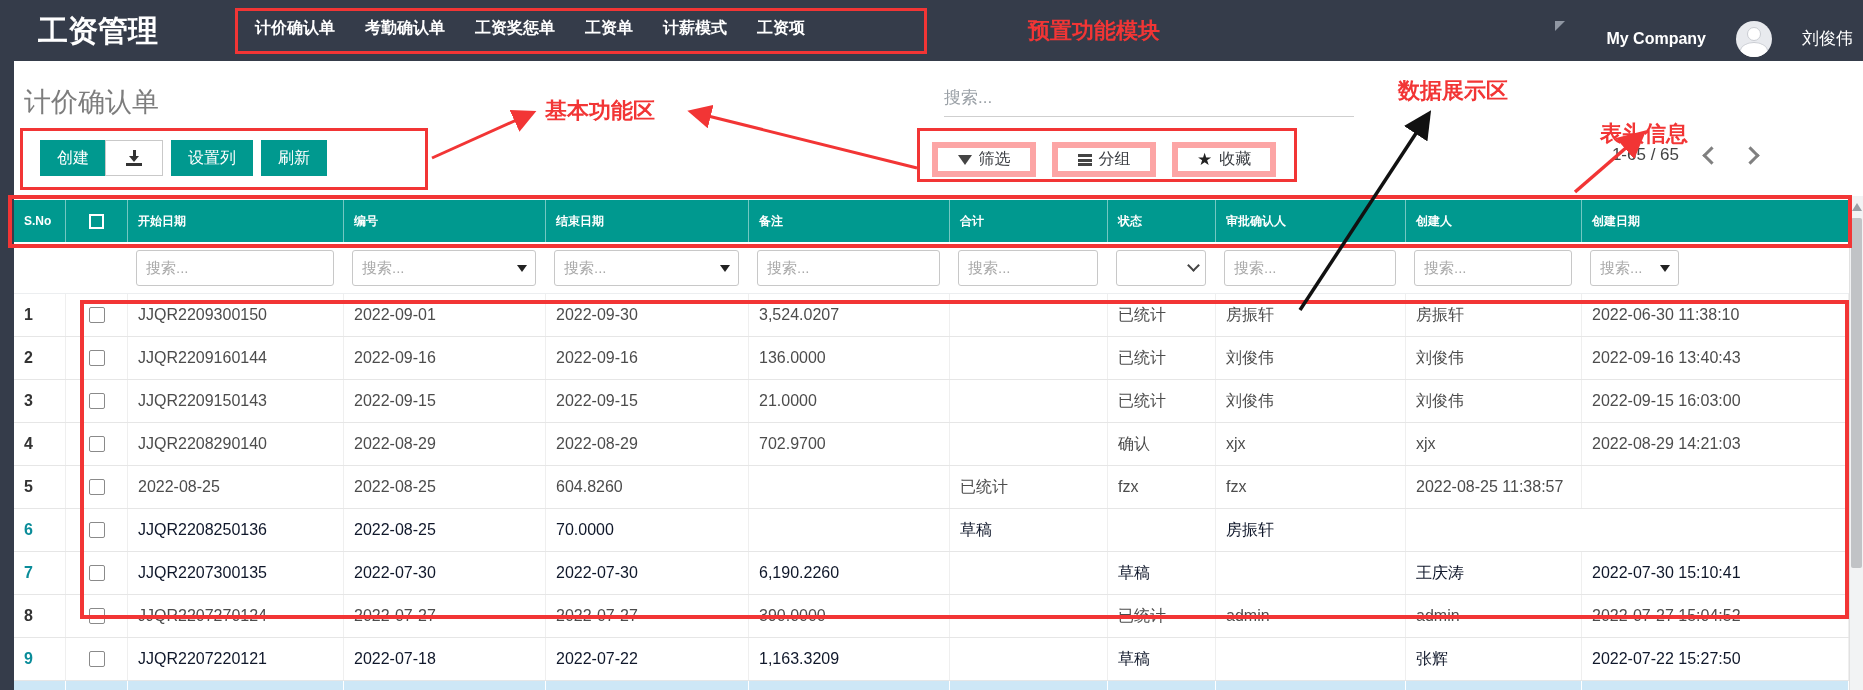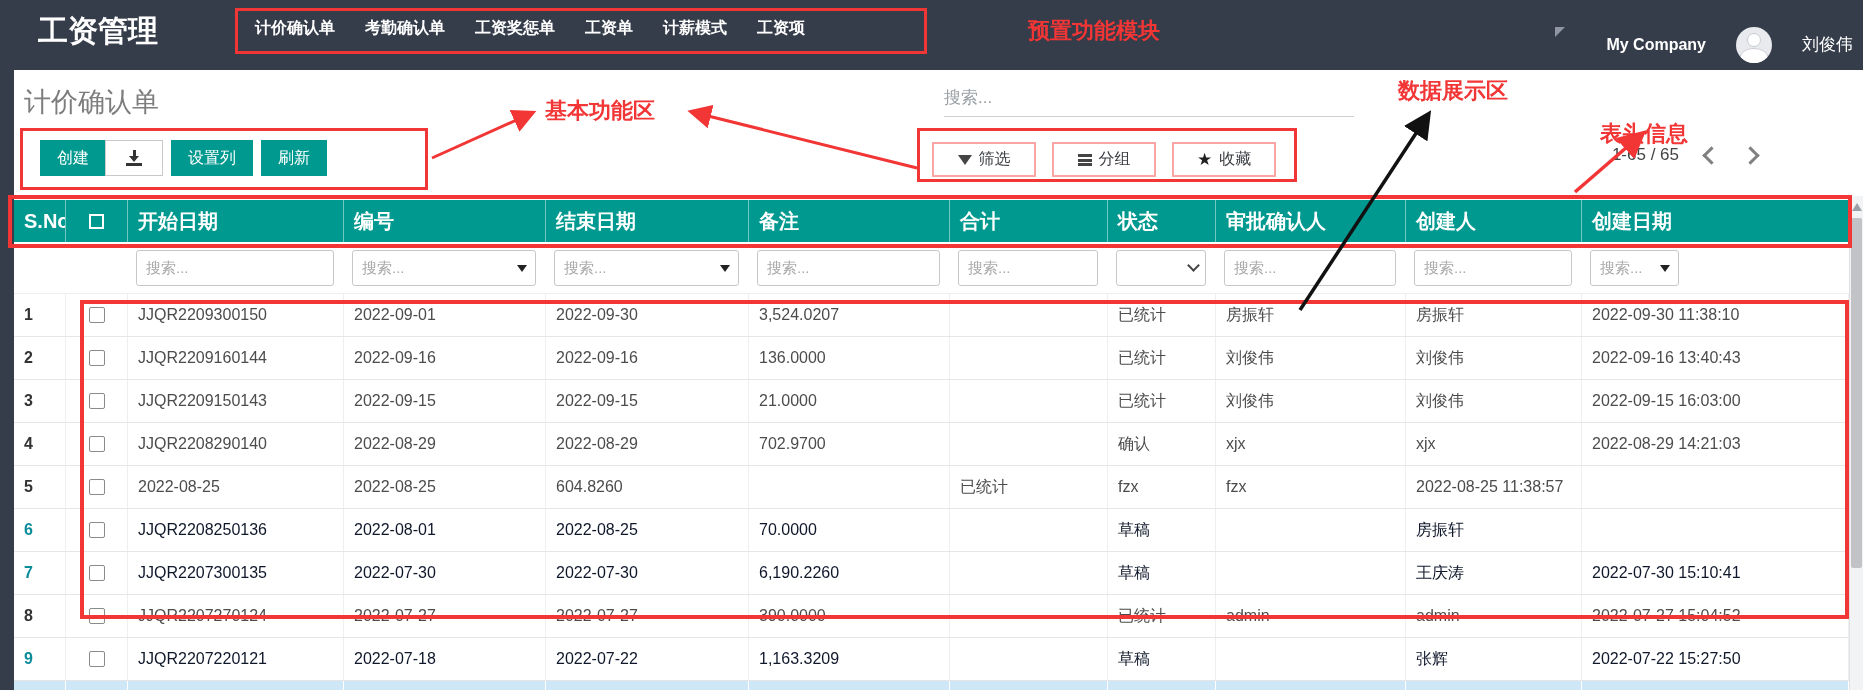--- a/index.html
+++ b/index.html
@@ -1,24 +1,24 @@
 <!DOCTYPE html>
 <html><head>
 <meta charset="utf-8">
 <style>
   * { margin:0; padding:0; box-sizing:border-box; }
   html,body { width:1863px; height:690px; overflow:hidden; }
   body { font-family:"Liberation Sans","DejaVu Sans",sans-serif; background:#fff; position:relative; }
 
   
-  .topbar { position:absolute; left:0; top:0; width:1863px; height:70px; background:#353c4a; z-index:5; }
+  .topbar { position:absolute; left:0; top:0; width:1863px; height:61px; background:#353c4a; z-index:5; }
   .app-title { position:absolute; left:38px; top:11px; color:#fff; font-size:30px; font-weight:bold; }
   .nav-menu { position:absolute; left:255px; top:0; height:57px; display:flex; align-items:center; gap:30px; }
   .nav-item { color:#fff; font-size:16px; font-weight:bold; white-space:nowrap; cursor:pointer; }
-  .topbar-right { position:absolute; right:10px; top:16px; height:57px; display:flex; align-items:center; gap:30px;justify-content:center; }
+  .topbar-right { position:absolute; right:10px; top:10px; height:57px; display:flex; align-items:center; gap:30px;justify-content:center; }
   .tb-icon { width:26px; height:26px; position:relative; cursor:pointer; }
   .clock-circle { width:24px; height:24px; border-radius:50%; background:#9097a3; position:relative; }
   .clock-circle:after { content:""; position:absolute; left:11px; top:5px; width:2px; height:8px; background:#353c4a; }
   .clock-circle:before { content:""; position:absolute; left:11px; top:11px; width:6px; height:2px; background:#353c4a; }
   .bubble { width:24px; height:18px; background:#9097a3; border-radius:4px; margin-top:2px; position:relative; }
   .bubble:after { content:""; position:absolute; left:5px; bottom:-5px; border:5px solid transparent; border-top-color:#9097a3; border-left-color:#9097a3; }
   .company { color:#fff; font-size:16px; font-weight:600; }
   .avatar { width:36px; height:36px; border-radius:50%; background:#e8eaee; position:relative; overflow:hidden; }
   .avatar .head { position:absolute; left:11px; top:6px; width:14px; height:14px; border-radius:50%; background:#fff; border:1px solid #c9ccd2; }
   .avatar .body { position:absolute; left:4px; top:21px; width:28px; height:18px; border-radius:50%; background:#fff; border:1px solid #c9ccd2; }
@@ -39,37 +39,37 @@
   .dl-icon { width:16px; height:16px; position:relative; display:inline-block; }
   .dl-icon .shaft { position:absolute; left:7px; top:0; width:3px; height:8px; background:#333; }
   .dl-icon .tip { position:absolute; left:3px; top:6px; border:5px solid transparent; border-top:6px solid #333; }
   .dl-icon .tray { position:absolute; left:0; bottom:0; width:16px; height:3px; background:#333; }
 
   .search-wrap { position:absolute; left:944px; top:88px; width:410px; }
   .search-input { width:100%; border:none; outline:none; font-size:17px; color:#9aa0a6; padding-bottom:8px; border-bottom:1px solid #cfcfcf; background:transparent; }
   .search-input::placeholder { color:#9aa0a6; }
 
   .view-btns { position:absolute; left:932px; top:142px; display:flex; gap:16px; }
-  .vbtn { height:35px; min-width:104px; background:#fff; border:2px solid #fca5a5; color:#3c3f44; font-size:16px;
+  .vbtn { height:35px; min-width:104px; background:#fff; border:6px solid #fca5a5; color:#3c3f44; font-size:16px;
           display:flex; align-items:center; justify-content:center; gap:7px; cursor:pointer; }
   .funnel { display:inline-block; width:0; height:0; border-left:7px solid transparent; border-right:7px solid transparent; border-top:10px solid #444; }
   .bars { display:inline-block; width:14px; height:12px; border-top:3px solid #444; border-bottom:3px solid #444; position:relative; }
   .bars:after { content:""; position:absolute; left:0; top:2px; width:14px; height:3px; background:#444; }
   .star { color:#222; font-size:17px; line-height:1; }
 
   .pagination { position:absolute; right:106px; top:145px; display:flex; align-items:center; gap:26px; }
   .page-range { font-size:17px; color:#444; }
   .chev { width:13px; height:13px; border-right:3px solid #808080; border-bottom:3px solid #808080; cursor:pointer; }
   .chev.left  { transform:rotate(135deg); }
   .chev.right { transform:rotate(-45deg); }
 
   
   .grid-row { display:grid; grid-template-columns:52px 62px 216px 202px 203px 201px 158px 108px 190px 176px 1fr; }
   .thead { position:absolute; left:14px; top:200px; width:1835px; height:42px; background:#00998f; z-index:2; }
-  .thead .hcell { color:#fff; font-size:20px; font-weight:bold; display:flex; align-items:center; padding-left:10px;
+  .thead .hcell { color:#fff; font-size:12px; font-weight:bold; display:flex; align-items:center; padding-left:10px;
                   border-right:1px solid rgba(255,255,255,.45); overflow:hidden; white-space:nowrap; cursor:pointer; }
   .hcheck { width:15px; height:15px; border:2px solid #fff; background:transparent; margin:auto; cursor:pointer; }
   .hcell.center { justify-content:center; padding-left:0; }
 
   .filter-row { position:absolute; left:14px; top:242px; width:1835px; height:51px; background:#fff; z-index:1; }
   .fcell { display:flex; align-items:center; padding:0 10px 0 8px; }
   .finput { width:100%; height:36px; border:1px solid #c8c8c8; border-radius:3px; font-size:15px; color:#555; padding:0 22px 0 9px; outline:none; background:#fff; }
   .finput::placeholder { color:#a9a9a9; }
   .fwrap { position:relative; width:100%; }
   .caret { position:absolute; right:9px; top:15px; width:0; height:0; border-left:5px solid transparent; border-right:5px solid transparent; border-top:7px solid #222; pointer-events:none; }
@@ -225,21 +225,21 @@
         <span class="rcheck"></span>
       </div>
     <div class="tcell">JJQR2209300150</div>
     <div class="tcell">2022-09-01</div>
     <div class="tcell">2022-09-30</div>
     <div class="tcell">3,524.0207</div>
     <div class="tcell"></div>
     <div class="tcell">已统计</div>
     <div class="tcell">房振轩</div>
     <div class="tcell">房振轩</div>
-    <div class="tcell">2022-09-30 11:38:10</div>
+    <div class="tcell">2022-06-30 11:38:10</div>
   </div>
     <div class="trow grid-row">
     <div class="tcell num">2</div>
     <div class="tcell center">
         <span class="rcheck"></span>
       </div>
     <div class="tcell">JJQR2209160144</div>
     <div class="tcell">2022-09-16</div>
     <div class="tcell">2022-09-16</div>
     <div class="tcell">136.0000</div>
@@ -292,21 +292,20 @@
     <div class="tcell">fzx</div>
     <div class="tcell">fzx</div>
     <div class="tcell">2022-08-25 11:38:57</div>
   </div>
     <div class="trow grid-row draft">
     <div class="tcell num">6</div>
     <div class="tcell center">
         <span class="rcheck"></span>
       </div>
     <div class="tcell">JJQR2208250136</div>
-    <div class="tcell">2022-08-01</div>
     <div class="tcell">2022-08-25</div>
     <div class="tcell">70.0000</div>
     <div class="tcell"></div>
     <div class="tcell">草稿</div>
     <div class="tcell"></div>
     <div class="tcell">房振轩</div>
   </div>
     <div class="trow grid-row draft">
     <div class="tcell num">7</div>
     <div class="tcell center">

